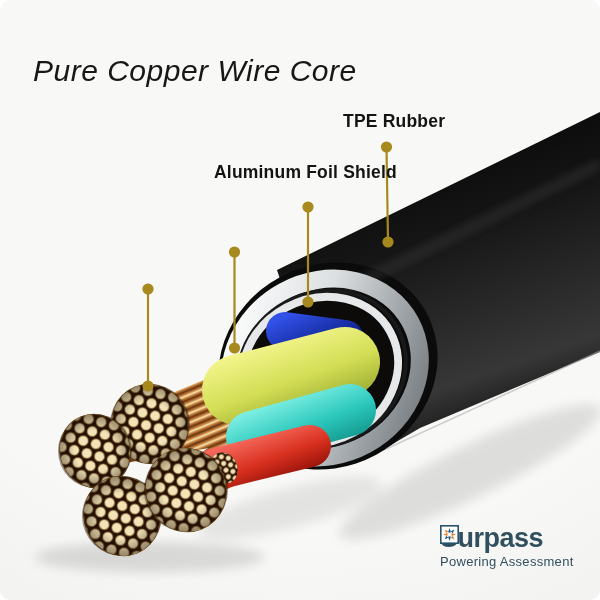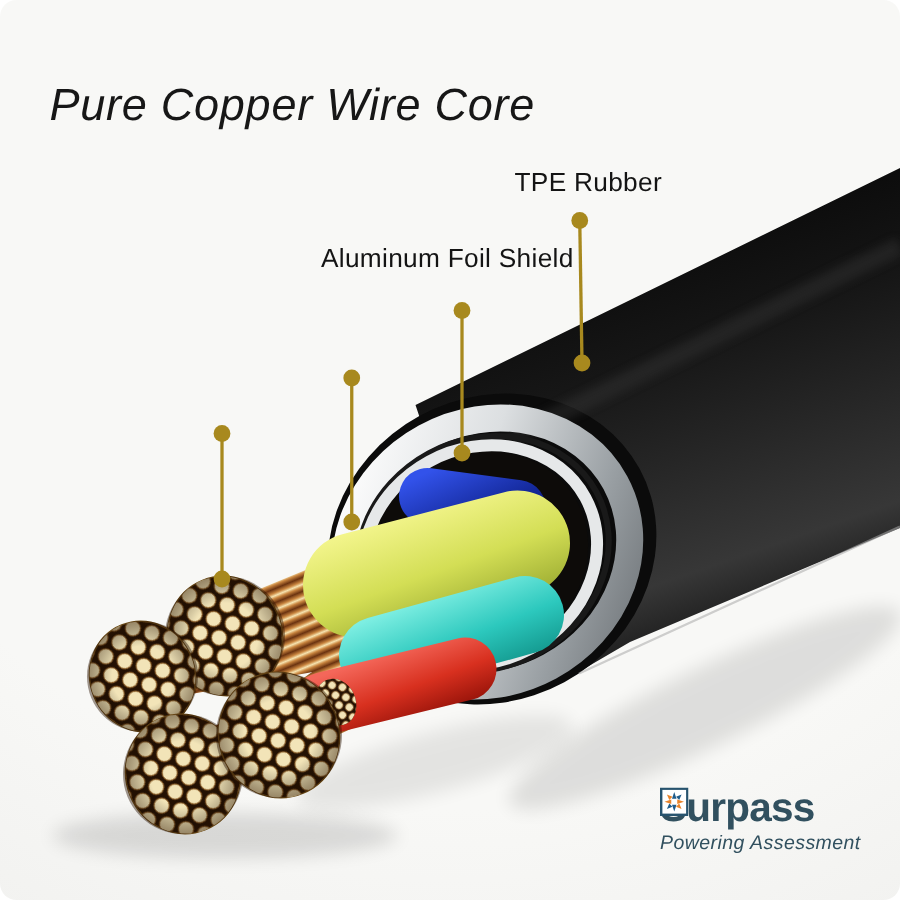--- a/index.html
+++ b/index.html
@@ -8,30 +8,30 @@
     background:radial-gradient(120% 100% at 50% 35%, #f8f8f6 55%, #f1f1ef 82%, #e7e7e5 100%);
     font-family:"Liberation Sans", sans-serif;
     border-radius:11px;
   }
   .stage svg{position:absolute;left:0;top:0;}
   .page-title{
     position:absolute;left:33px;top:54px;
     font-size:30px;font-style:italic;font-weight:500;color:#171717;letter-spacing:.5px;
   }
   .callout-label{
-    position:absolute;font-size:17.5px;color:#141414;font-weight:400;letter-spacing:.2px;white-space:nowrap;
+    position:absolute;font-size:17.5px;color:#141414;font-weight:700;letter-spacing:.2px;white-space:nowrap;
   }
   .lbl-tpe{left:343px;top:111px;}
   .lbl-alu{left:214px;top:162px;}
   .lbl-ins{left:163px;top:212px;}
   .lbl-cop{left:92px;top:257px;}
   .logo{position:absolute;left:440px;top:525px;color:#31505f;}
   .logo-row{display:flex;align-items:center;gap:4px;}
   .logo-brand{font-size:27px;font-weight:700;letter-spacing:-.5px;line-height:1;}
-  .logo-tagline{font-size:13px;font-style:italic;font-weight:500;letter-spacing:.3px;margin-top:2px;}
+  .logo-tagline{font-size:13px;font-weight:500;letter-spacing:.3px;margin-top:2px;}
 </style>
 </head>
 <body>
 
 <div class="stage">
 
   <svg width="600" height="600" viewBox="0 0 600 600">
     <defs>
       <linearGradient id="jacketGrad" gradientUnits="userSpaceOnUse" x1="420" y1="130" x2="520" y2="420">
         <stop offset="0" stop-color="#060606"></stop>

